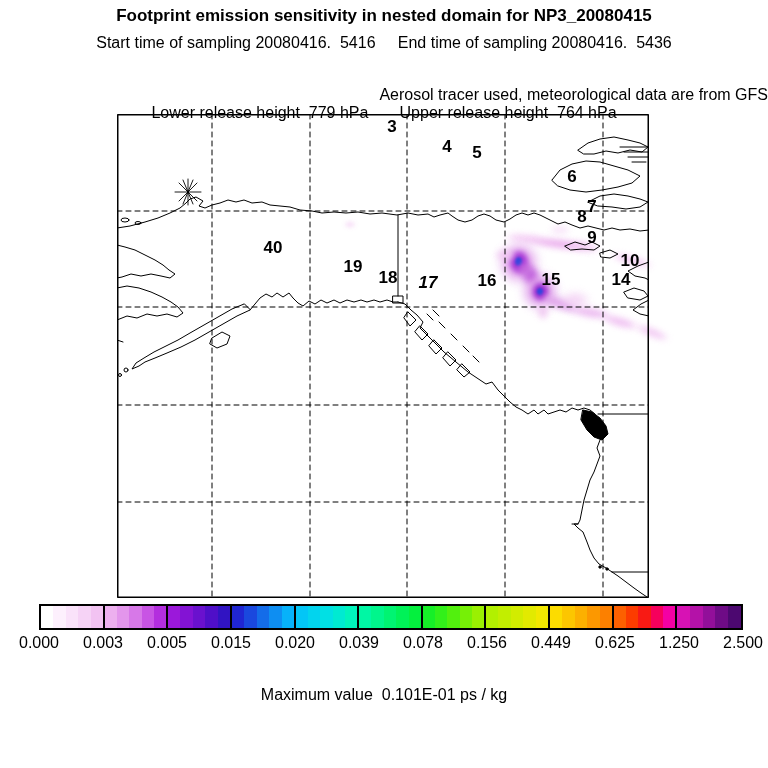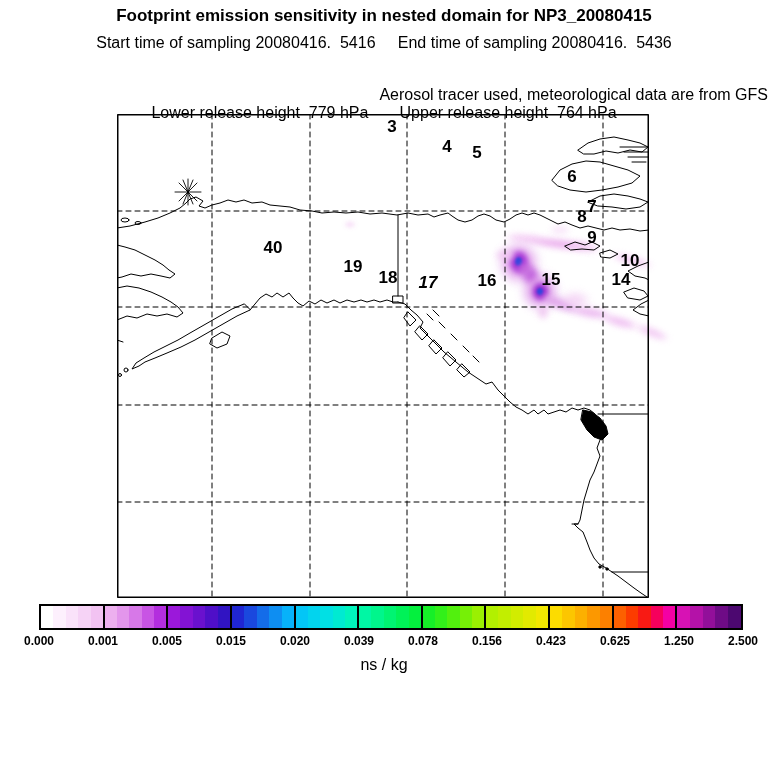--- a/index.html
+++ b/index.html
@@ -14,21 +14,21 @@
   #plume-layer{position:absolute;left:0;top:0;width:532px;height:484px;overflow:visible;}
   .blob{position:absolute;border-radius:50%;}
   #map-svg{position:absolute;left:0;top:0;}
   #region-layer{position:absolute;left:0;top:0;width:532px;height:484px;}
   .region-num{position:absolute;font-size:17px;font-weight:bold;transform:translate(-50%,-50%);line-height:1;}
   #colorbar-area{position:absolute;left:0;top:604px;width:768px;height:60px;}
   #cb-bar{position:absolute;left:39px;top:0;width:704px;height:26px;border:2px solid #000;
           box-sizing:border-box;display:flex;}
   .cb-seg{height:100%;border-right:2px solid #000;box-sizing:border-box;}
   .cb-seg:last-child{border-right:none;}
-  .cb-tick{position:absolute;top:30px;font-size:12px;font-weight:bold;transform:translateX(-50%);white-space:nowrap;}
+  .cb-tick{position:absolute;top:30px;font-size:16px;font-weight:normal;transform:translateX(-50%);white-space:nowrap;}
   #units-line{top:656px;font-size:16px;}
   #maxval-line{top:686px;font-size:16px;}
 </style>
 </head>
 <body>
 
 <div id="canvas">
 
   <div class="hline" id="title-line">Footprint emission sensitivity in nested domain for NP3_20080415</div>
   <div class="hline" id="line2">Start time of sampling 20080416.  5416     End time of sampling 20080416.  5436</div>
@@ -178,29 +178,29 @@
         <div class="cb-seg" style="width: 64px; background: linear-gradient(to right, rgb(3, 198, 246) 0%, rgb(3, 198, 246) 20%, rgb(2, 212, 238) 20%, rgb(2, 212, 238) 40%, rgb(1, 224, 228) 40%, rgb(1, 224, 228) 60%, rgb(0, 234, 210) 60%, rgb(0, 234, 210) 80%, rgb(0, 244, 188) 80%, rgb(0, 244, 188) 100%);"></div>
         <div class="cb-seg" style="width: 64px; background: linear-gradient(to right, rgb(0, 247, 164) 0%, rgb(0, 247, 164) 20%, rgb(0, 246, 140) 20%, rgb(0, 246, 140) 40%, rgb(0, 244, 114) 40%, rgb(0, 244, 114) 60%, rgb(0, 242, 88) 60%, rgb(0, 242, 88) 80%, rgb(4, 240, 62) 80%, rgb(4, 240, 62) 100%);"></div>
         <div class="cb-seg" style="width: 64px; background: linear-gradient(to right, rgb(22, 239, 40) 0%, rgb(22, 239, 40) 20%, rgb(50, 240, 26) 20%, rgb(50, 240, 26) 40%, rgb(82, 240, 14) 40%, rgb(82, 240, 14) 60%, rgb(118, 240, 6) 60%, rgb(118, 240, 6) 80%, rgb(154, 240, 2) 80%, rgb(154, 240, 2) 100%);"></div>
         <div class="cb-seg" style="width: 64px; background: linear-gradient(to right, rgb(178, 240, 0) 0%, rgb(178, 240, 0) 20%, rgb(194, 238, 0) 20%, rgb(194, 238, 0) 40%, rgb(210, 236, 0) 40%, rgb(210, 236, 0) 60%, rgb(226, 234, 0) 60%, rgb(226, 234, 0) 80%, rgb(242, 232, 0) 80%, rgb(242, 232, 0) 100%);"></div>
         <div class="cb-seg" style="width: 64px; background: linear-gradient(to right, rgb(252, 220, 0) 0%, rgb(252, 220, 0) 20%, rgb(252, 198, 0) 20%, rgb(252, 198, 0) 40%, rgb(252, 176, 0) 40%, rgb(252, 176, 0) 60%, rgb(252, 152, 0) 60%, rgb(252, 152, 0) 80%, rgb(252, 128, 0) 80%, rgb(252, 128, 0) 100%);"></div>
         <div class="cb-seg" style="width: 64px; background: linear-gradient(to right, rgb(252, 96, 0) 0%, rgb(252, 96, 0) 20%, rgb(252, 60, 0) 20%, rgb(252, 60, 0) 40%, rgb(248, 26, 20) 40%, rgb(248, 26, 20) 60%, rgb(246, 0, 92) 60%, rgb(246, 0, 92) 80%, rgb(244, 0, 164) 80%, rgb(244, 0, 164) 100%);"></div>
         <div class="cb-seg" style="width: 64px; background: linear-gradient(to right, rgb(215, 18, 180) 0%, rgb(215, 18, 180) 20%, rgb(180, 18, 168) 20%, rgb(180, 18, 168) 40%, rgb(146, 15, 154) 40%, rgb(146, 15, 154) 60%, rgb(110, 11, 134) 60%, rgb(110, 11, 134) 80%, rgb(76, 8, 112) 80%, rgb(76, 8, 112) 100%);"></div>
       </div>
     <div id="cb-ticks">
         <span class="cb-tick" style="left: 39px;">0.000</span>
-        <span class="cb-tick" style="left: 103px;">0.001</span>
+        <span class="cb-tick" style="left: 103px;">0.003</span>
         <span class="cb-tick" style="left: 167px;">0.005</span>
         <span class="cb-tick" style="left: 231px;">0.015</span>
         <span class="cb-tick" style="left: 295px;">0.020</span>
         <span class="cb-tick" style="left: 359px;">0.039</span>
         <span class="cb-tick" style="left: 423px;">0.078</span>
         <span class="cb-tick" style="left: 487px;">0.156</span>
-        <span class="cb-tick" style="left: 551px;">0.423</span>
+        <span class="cb-tick" style="left: 551px;">0.449</span>
         <span class="cb-tick" style="left: 615px;">0.625</span>
         <span class="cb-tick" style="left: 679px;">1.250</span>
         <span class="cb-tick" style="left: 743px;">2.500</span>
       </div>
   </div>
 
-  <div class="hline" id="units-line">ns / kg</div>
+  <div class="hline" id="maxval-line">Maximum value  0.101E-01 ps / kg</div>
 
 </div>
 
 </body></html>

